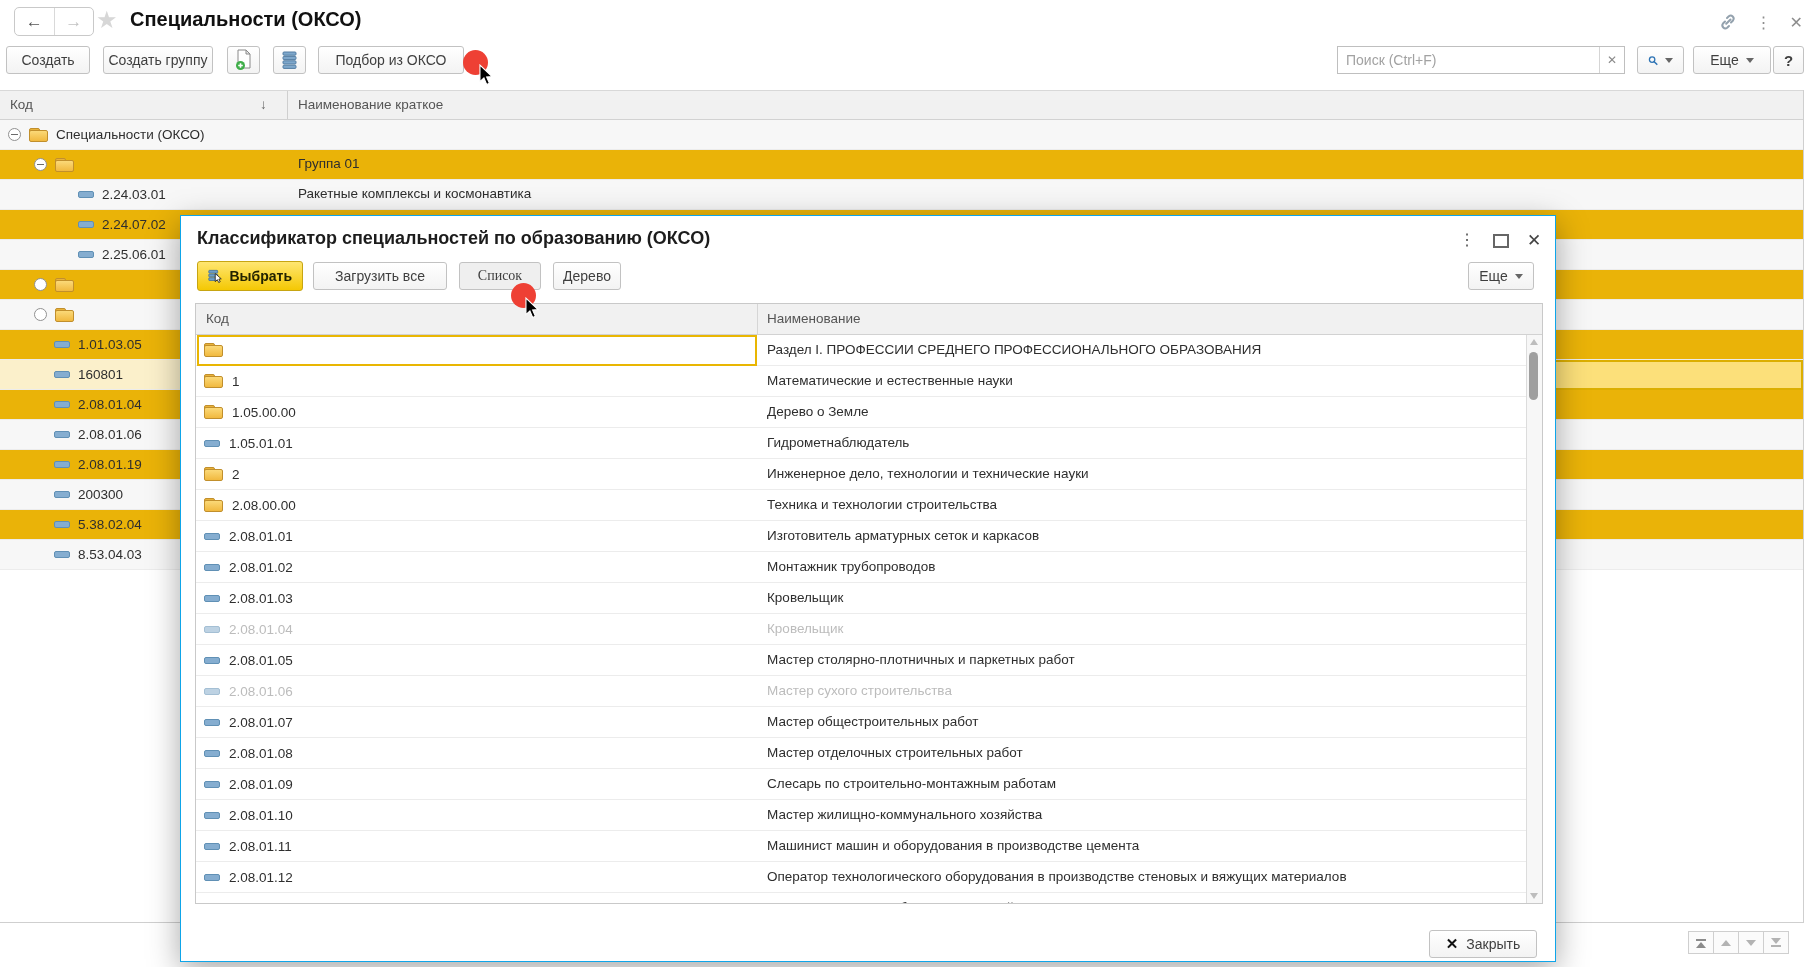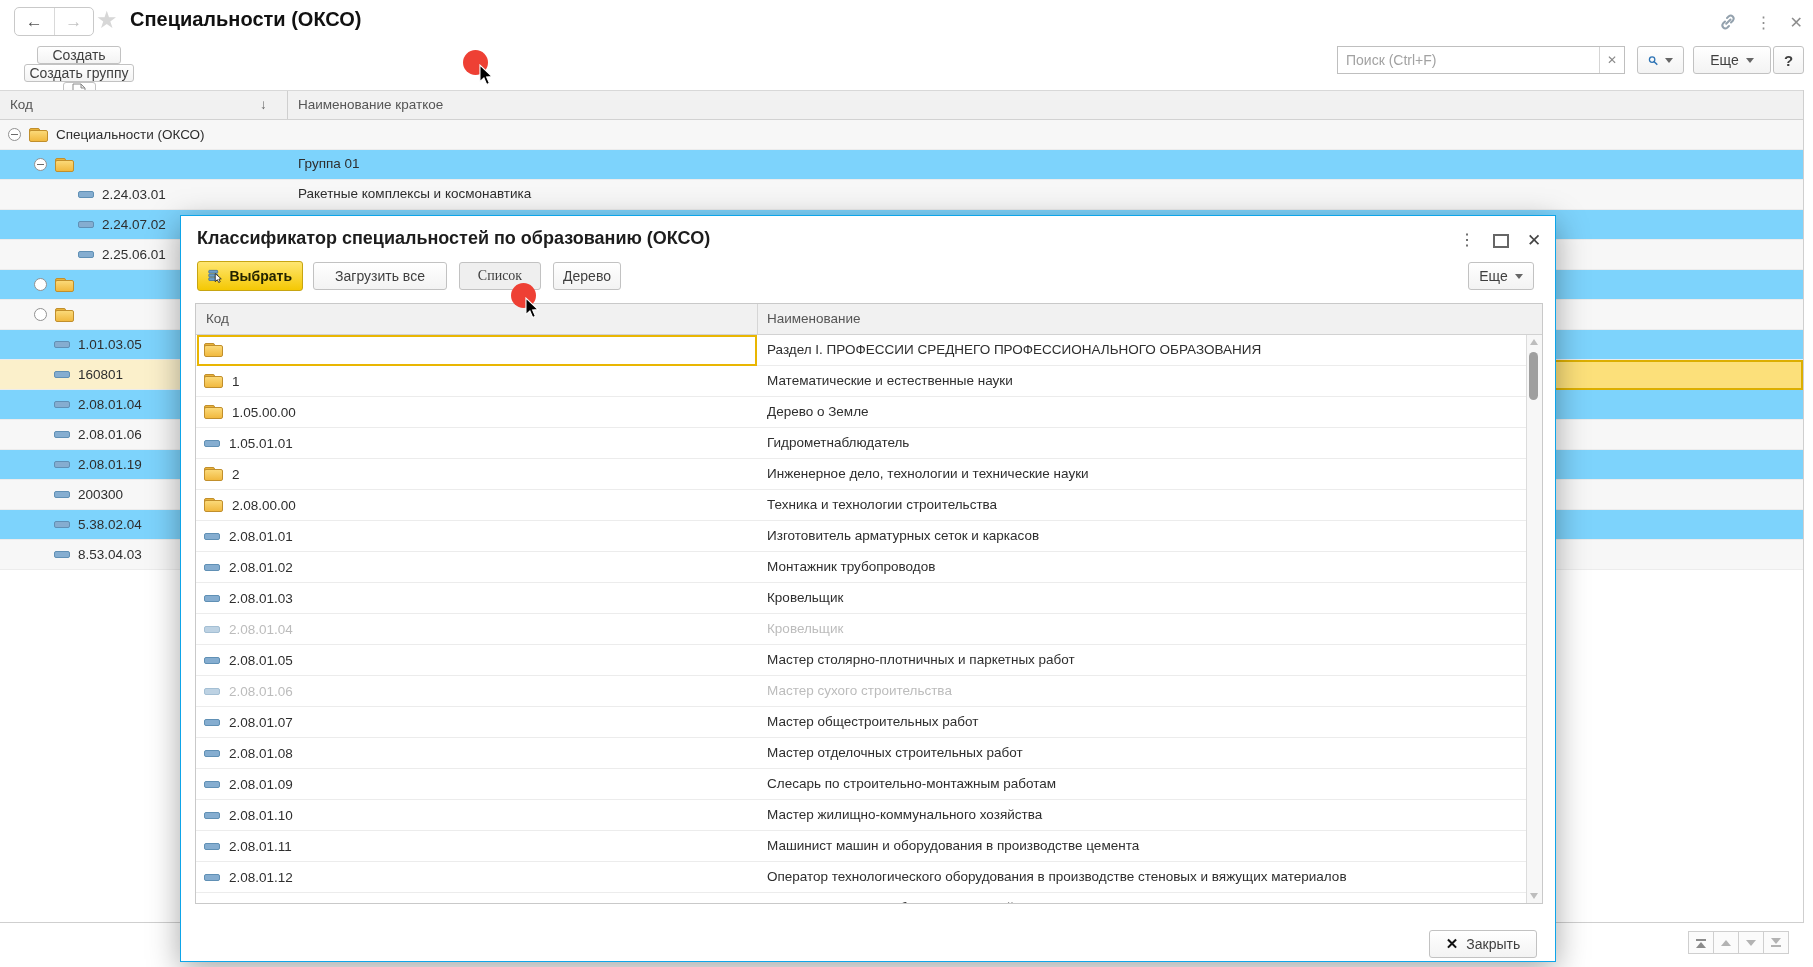--- a/index.html
+++ b/index.html
@@ -9,21 +9,21 @@
   .topbar{position:absolute;left:0;top:0;width:1813px;height:40px;background:#fff;}
   .navgroup{position:absolute;left:14px;top:7px;width:78px;height:27px;display:flex;
             border:1px solid #c9c9c9;border-radius:5px;background:#fff;overflow:hidden;}
   .navbtn{flex:1;display:flex;align-items:center;justify-content:center;font-size:17px;color:#555;}
   .navbtn.fwd{border-left:1px solid #d9d9d9;color:#c2c2c2;}
   .star{position:absolute;left:96px;top:6px;font-size:24px;color:#d7d7d7;}
   .wtitle{position:absolute;left:130px;top:8px;font-size:20px;font-weight:600;color:#111;}
   .winicons{position:absolute;right:10px;top:12px;display:flex;gap:18px;align-items:center;color:#8a96a3;}
   .winicons .g{font-size:16px;color:#8d8d8d;}
   
-  .toolbar{position:absolute;left:6px;top:46px;height:28px;display:flex;align-items:center;flex-direction:column;}
+  .toolbar{position:absolute;left:6px;top:46px;height:28px;display:flex;align-items:center;}
   .btn{height:28px;box-sizing:border-box;border:1px solid #c2c2c2;border-radius:3px;
        background:linear-gradient(#ffffff,#f3f3f3);display:flex;align-items:center;justify-content:center;
        font-size:14px;color:#3f3f3f;padding:0 10px;white-space:nowrap;}
   .iconbtn{width:33px;padding:0;}
   .caret{display:inline-block;margin-left:7px;width:0;height:0;border-left:4px solid transparent;
          border-right:4px solid transparent;border-top:5px solid #666;}
   .searchwrap{position:absolute;left:1337px;top:46px;width:288px;height:28px;box-sizing:border-box;
               border:1px solid #bfbfbf;background:#fff;display:flex;align-items:center;}
   .searchwrap input{flex:1;border:0;outline:none;font-family:inherit;font-size:14px;color:#a16207;
                     padding:0 8px;min-width:0;background:transparent;}
@@ -36,21 +36,21 @@
   
   .maintable{position:absolute;left:0;top:90px;width:1804px;height:833px;box-sizing:border-box;
              border-right:1px solid #cfcfcf;border-bottom:1px solid #cfcfcf;background:#fff;}
   .mheader{position:relative;height:30px;box-sizing:border-box;background:#f1f1f1;
            border-top:1px solid #d8d8d8;border-bottom:1px solid #d2d2d2;font-size:13.5px;color:#555;}
   .mheader .hcode{position:absolute;left:10px;top:6px;}
   .mheader .hsort{position:absolute;left:260px;top:6px;color:#666;}
   .mheader .hdiv{position:absolute;left:287px;top:0;bottom:0;width:1px;background:#cfcfcf;}
   .mheader .hname{position:absolute;left:298px;top:6px;}
   .mrow{position:relative;height:30px;box-sizing:border-box;border-bottom:1px solid #ececec;
-        font-size:13.5px;color:#2e2e2e;background:#7dd3fc;}
+        font-size:13.5px;color:#2e2e2e;background:#eab308;}
   .mrow.stripe{background:#f7f7f7;}
   .mrow.sel{background:#fbf0cb;}
   .mrow .tree{position:absolute;top:0;height:100%;display:flex;align-items:center;gap:8px;}
   .mrow .name{position:absolute;left:298px;top:6px;}
   .activecell{position:absolute;left:287px;top:0;width:1516px;height:30px;box-sizing:border-box;
               background:#fce07a;border:2px solid #dcaf00;}
   .expander{width:13px;height:13px;box-sizing:border-box;border:1px solid #919191;border-radius:50%;
             position:relative;background:#fff;flex:0 0 auto;}
   .expander.minus::after{content:"";position:absolute;left:2px;right:2px;top:5px;height:1px;background:#6b6b6b;}
   .folder{width:19px;height:14px;position:relative;flex:0 0 auto;}

